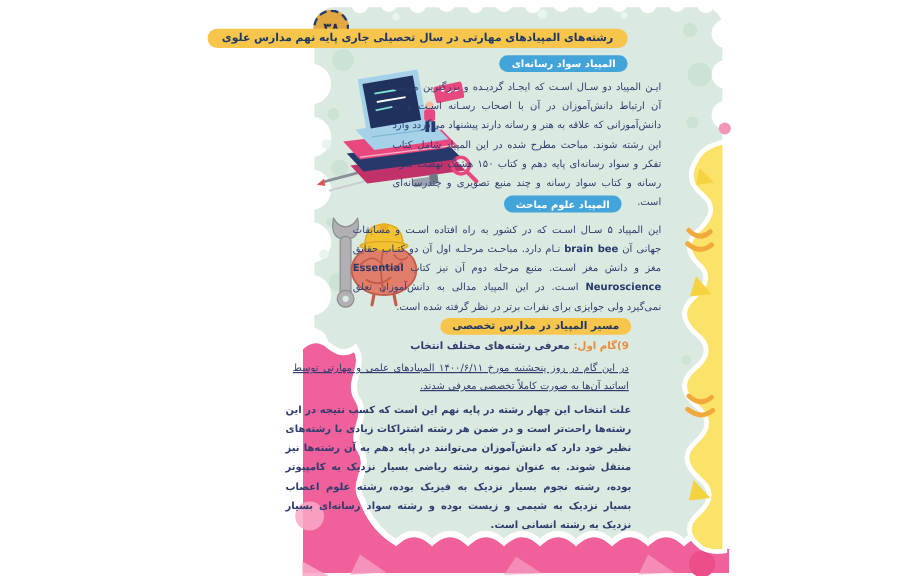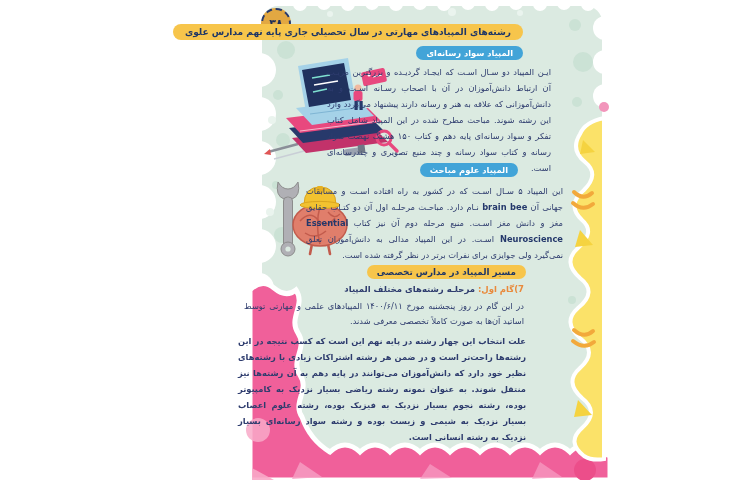--- a/index.html
+++ b/index.html
@@ -14,22 +14,22 @@
         border-radius:8px;padding:2px 10px;font-weight:bold;}
   .pill.yellow{background:#F7C54B;color:#1E3666;}
   .pill.blue{background:#42A4D8;color:#ffffff;}
   .title-pill{top:24px;right:173px;font-size:9px;border-radius:9px;padding:3px 12px;}
   .pill1{top:46px;right:173px;font-size:8.3px;}
   .pill2{top:163px;right:178px;font-size:8.3px;}
   .pill3{top:265px;right:170px;font-size:8.8px;}
   .para{position:absolute;margin:0;direction:rtl;text-align:justify;
         color:#2E3C6E;font-size:8.3px;line-height:16px;}
   .para1{top:64px;right:145px;width:224px;}
-  .para2{top:183px;right:133px;width:257px;}
-  .paraA{top:299px;right:172px;width:280px;line-height:15px;}
+  .para2{top:183px;right:145px;width:257px;}
+  .paraA{top:299px;right:172px;width:280px;line-height:15px;text-decoration:underline;}
   .paraB{top:333px;right:170px;width:288px;font-weight:bold;}
   .step{position:absolute;top:284px;right:172px;direction:rtl;white-space:nowrap;
         font-size:8.5px;color:#2E3C6E;font-weight:bold;}
   .step .orange{color:#E98A3C;}
   .latin{direction:ltr;unicode-bidi:embed;font-weight:bold;color:#24386B;}
 </style>
 </head>
 <body>
 
 <div class="canvas">
@@ -178,18 +178,18 @@
   <div class="pill yellow title-pill" dir="rtl">رشته‌های المپیادهای مهارتی در سال تحصیلی جاری پایه نهم مدارس علوی</div>
 
   <div class="pill blue pill1" dir="rtl">المپیاد سواد رسانه‌ای</div>
   <p class="para para1" dir="rtl">ایـن المپیاد دو سـال اسـت که ایجـاد گردیـده و بزرگترین مزیـت آن ارتباط دانش‌آموزان در آن با اصحاب رسـانه اسـت و به دانش‌آموزانی که علاقه به هنر و رسانه دارند پیشنهاد می‌گردد وارد این رشته شوند. مباحث مطرح شده در این المپیاد شامل کتاب تفکر و سواد رسانه‌ای پایه دهم و کتاب ۱۵۰ هشتگ نهضت سواد رسانه و کتاب سواد رسانه و چند منبع تصویری و چندرسانه‌ای است.</p>
 
   <div class="pill blue pill2" dir="rtl">المپیاد علوم مباحث</div>
   <p class="para para2" dir="rtl"><span>این المپیاد ۵ سـال اسـت که در کشور به راه افتاده اسـت و مسابقات جهانی آن </span><span class="latin">brain bee</span><span> نـام دارد. مباحـث مرحلـه اول آن دو کتـاب حقایق مغز و دانش مغز اسـت. منبع مرحله دوم آن نیز کتاب </span><span class="latin">Essential Neuroscience</span><span> اسـت. در این المپیاد مدالی به دانش‌آموزان تعلق نمی‌گیرد ولی جوایزی برای نفرات برتر در نظر گرفته شده است.</span></p>
 
   <div class="pill yellow pill3" dir="rtl">مسیر المپیاد در مدارس تخصصی</div>
   <div class="step">
-    <span class="orange">7)گام اول:</span><span> مرحلـه رشته‌های مختلف المپیاد</span>
+    <span class="orange">9)گام اول:</span><span> معرفی رشته‌های مختلف انتخاب</span>
   </div>
   <p class="para paraA" dir="rtl">در این گام در روز پنجشنبه مورخ ۱۴۰۰/۶/۱۱ المپیادهای علمی و مهارتی توسط اساتید آن‌ها به صورت کاملاً تخصصی معرفی شدند.</p>
   <p class="para paraB" dir="rtl">علت انتخاب این چهار رشته در پایه نهم این است که کسب نتیجه در این رشته‌ها راحت‌تر است و در ضمن هر رشته اشتراکات زیادی با رشته‌های نظیر خود دارد که دانش‌آموزان می‌توانند در پایه دهم به آن رشته‌ها نیز منتقل شوند. به عنوان نمونه رشته ریاضی بسیار نزدیک به کامپیوتر بوده، رشته نجوم بسیار نزدیک به فیزیک بوده، رشته علوم اعصاب بسیار نزدیک به شیمی و زیست بوده و رشته سواد رسانه‌ای بسیار نزدیک به رشته انسانی است.</p>
 
 </div>
 
 </body></html>

